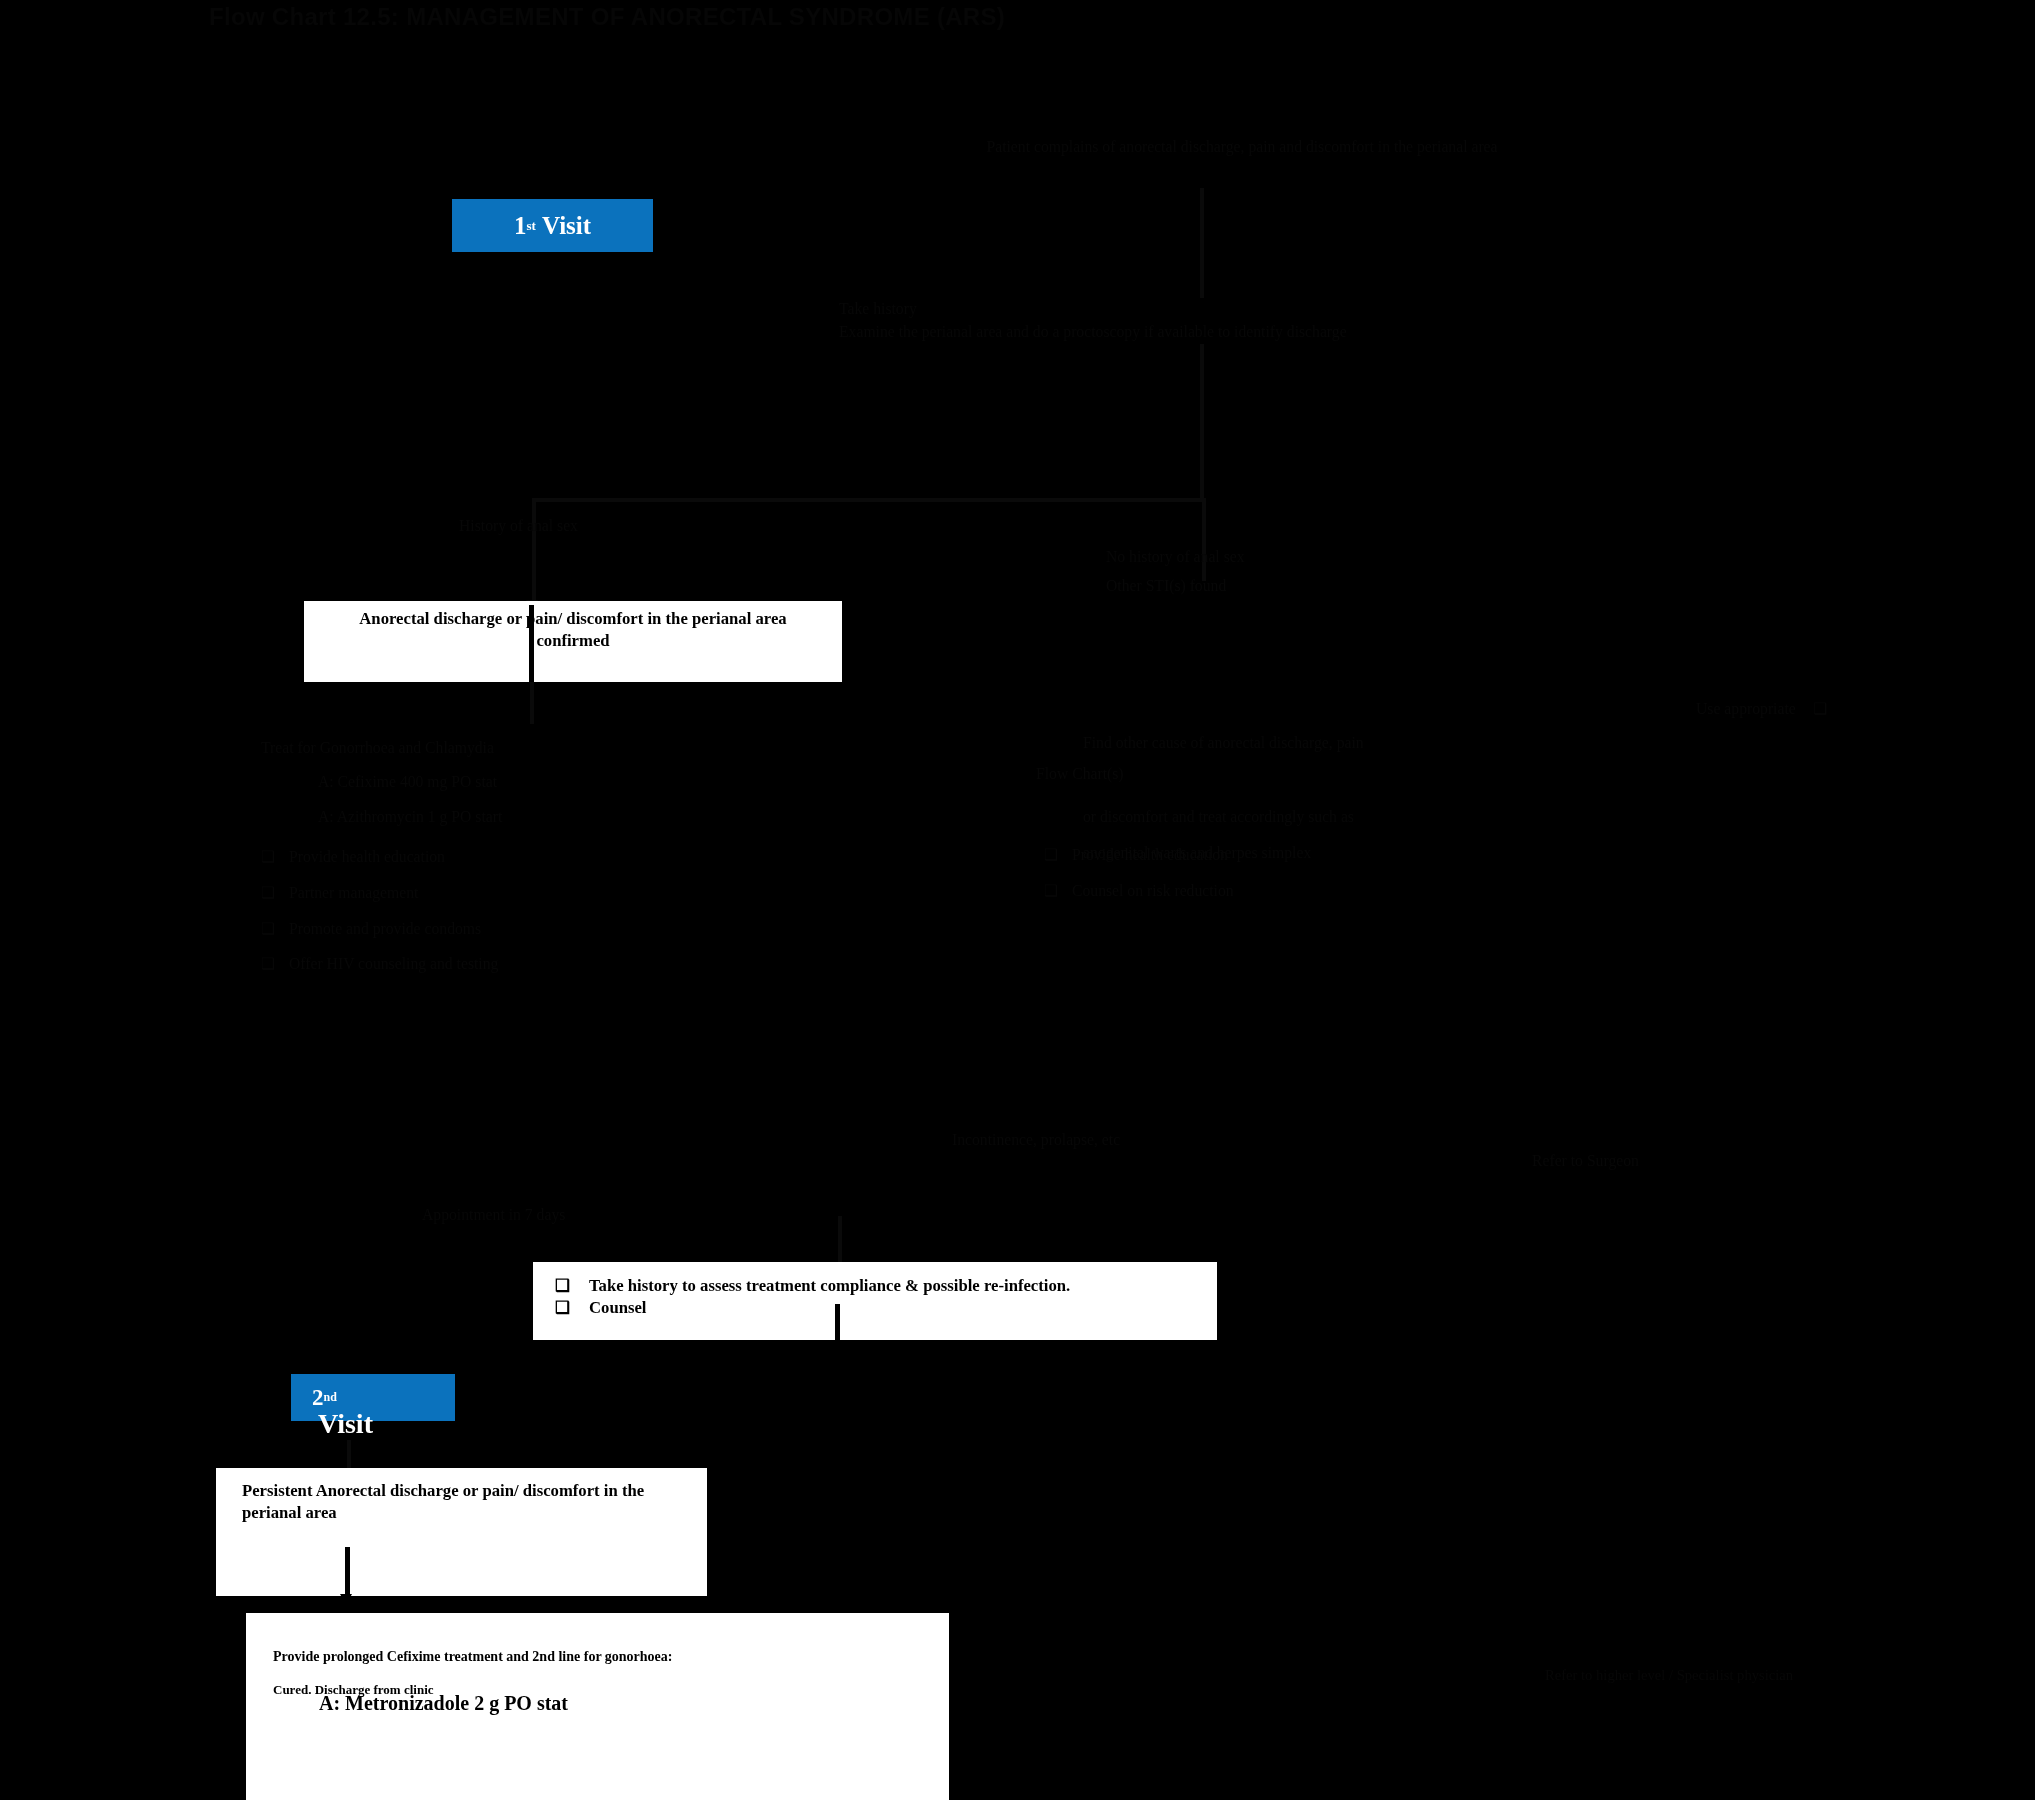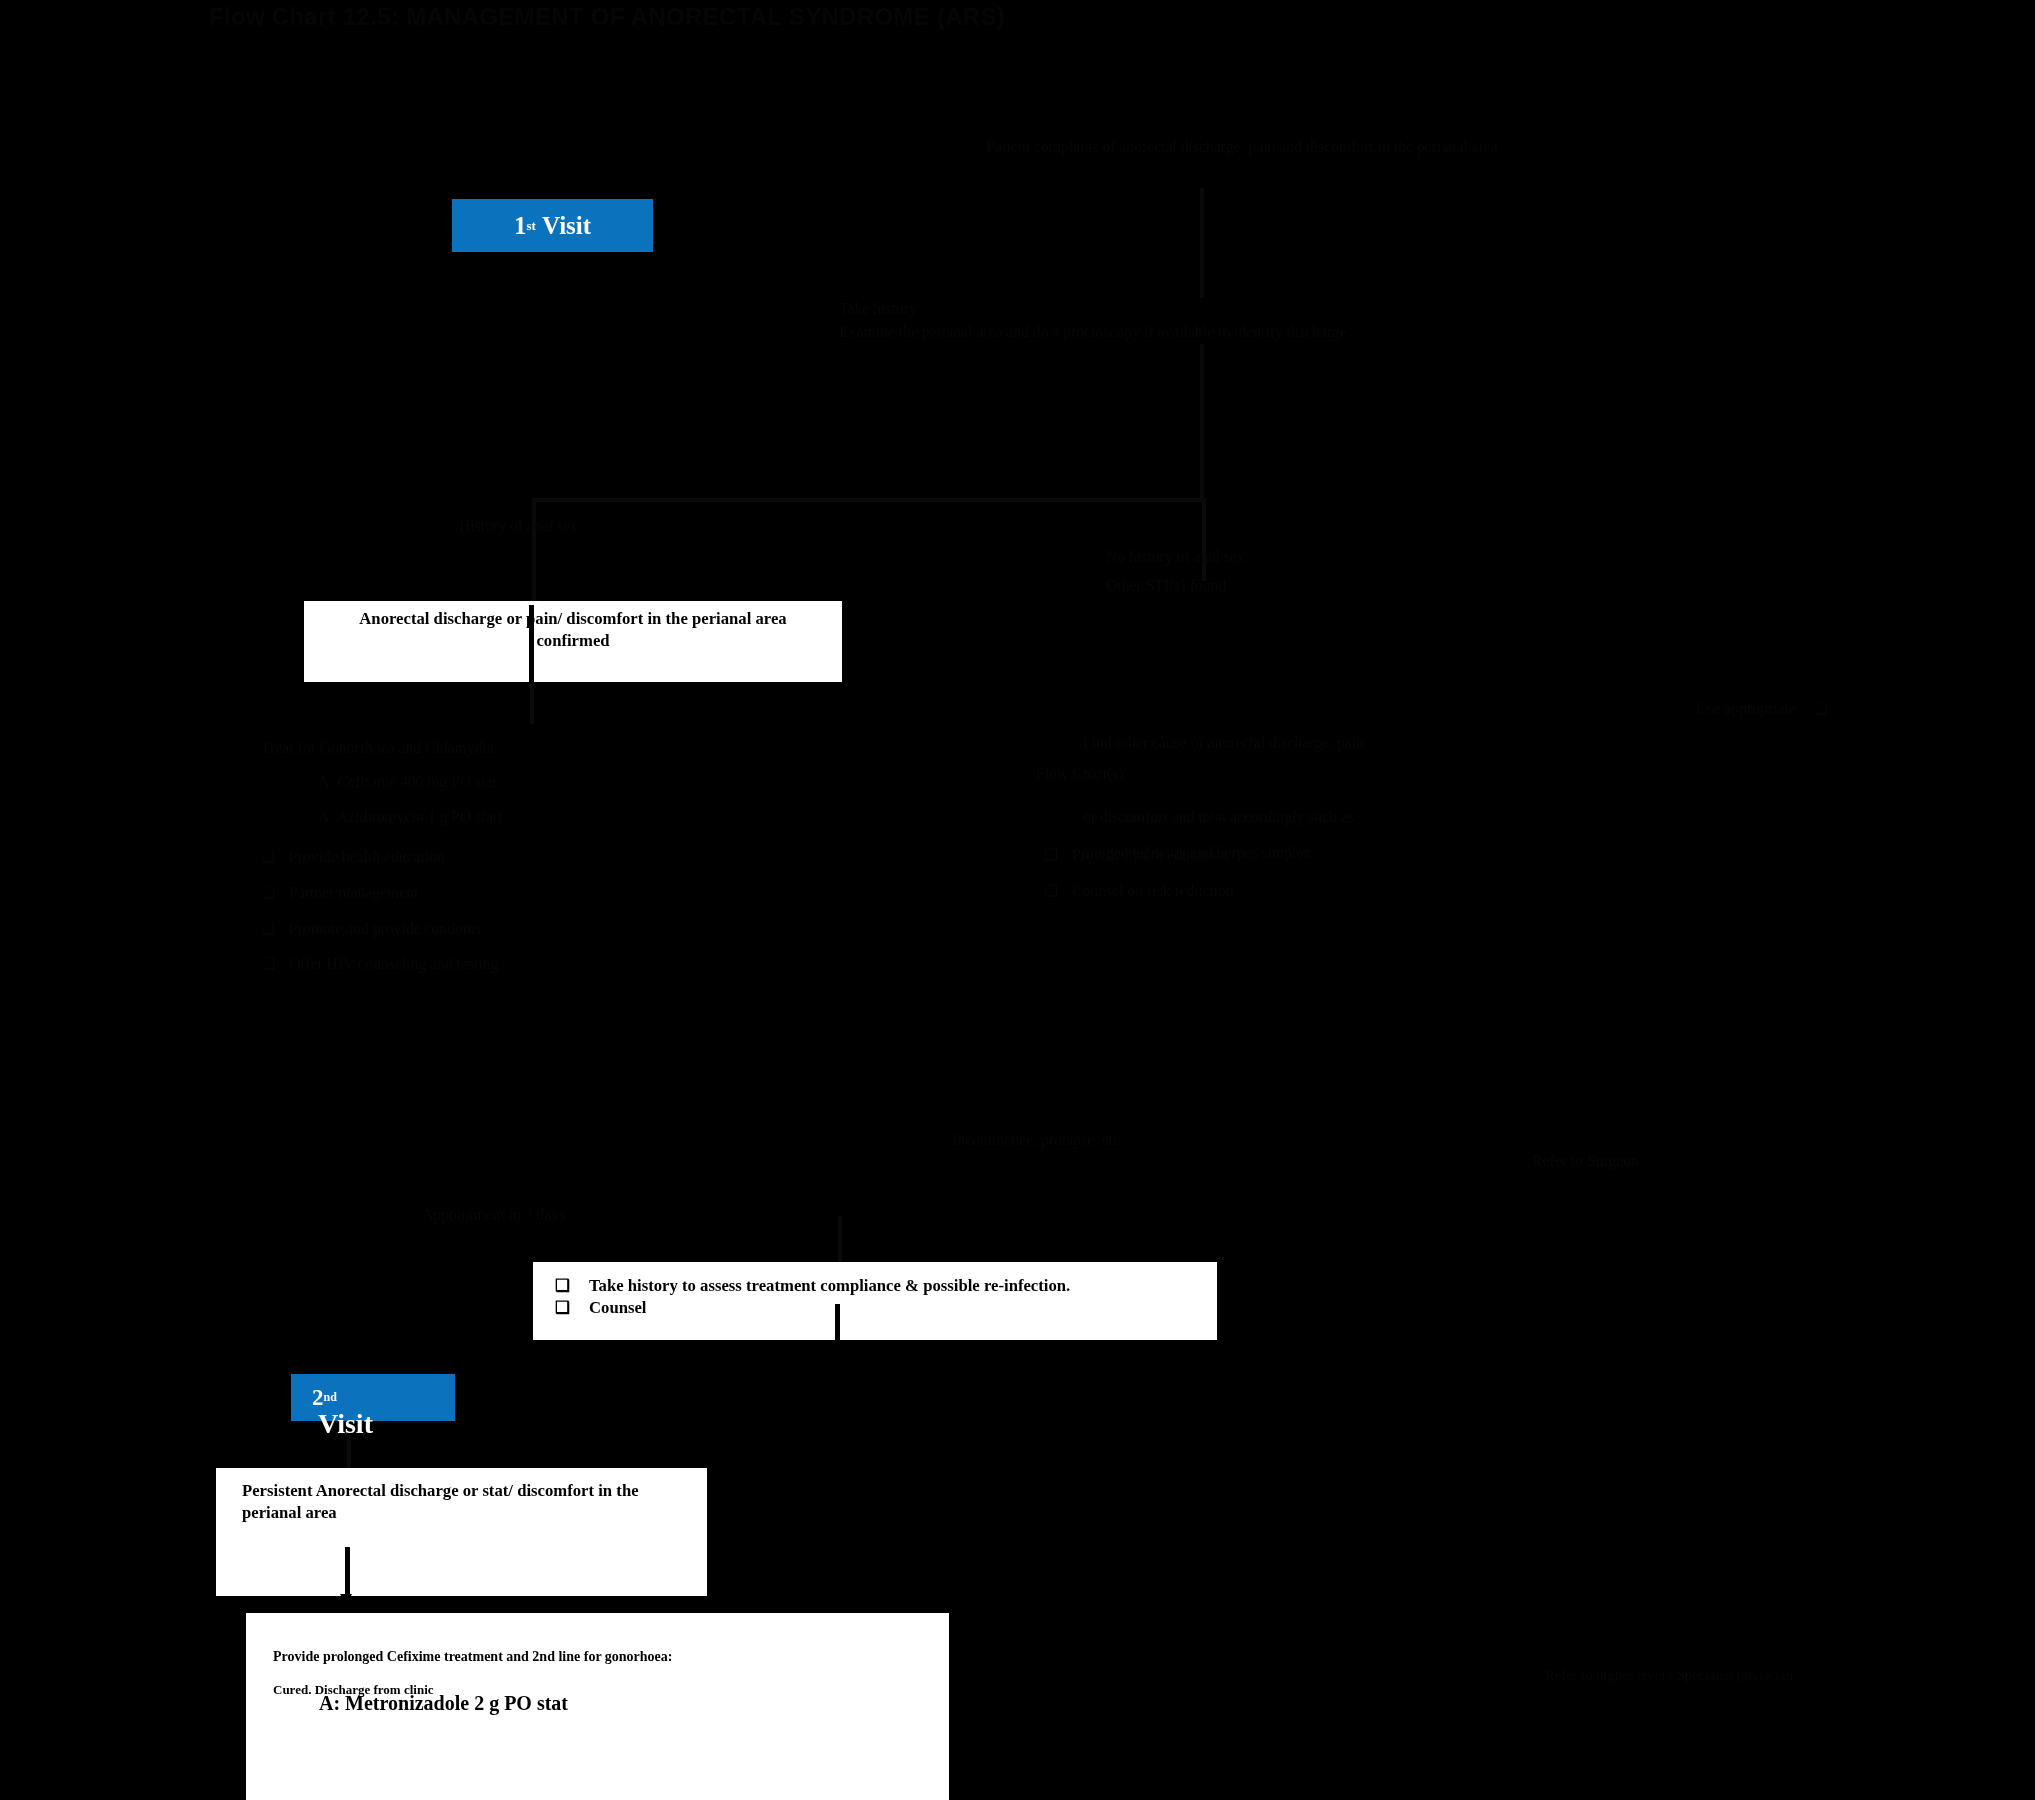--- a/index.html
+++ b/index.html
@@ -165,21 +165,21 @@
 
 <div class="abs badge" style="left:291px;top:1374px;width:164px;height:47px;font-size:23px;justify-content:flex-start;padding-left:21px;box-sizing:border-box;">
   <span>2</span>
     <span class="sup">nd</span>
 </div>
 <div class="abs" style="left:318px;top:1408px;font-size:28px;font-weight:bold;color:#ffffff;font-family:'Liberation Serif',serif;">Visit</div>
 
 <div class="abs vline" style="left:347px;top:1440px;height:47px;background:#0a0a0a;"></div>
 
 <div class="abs wbox" style="left:216px;top:1468px;width:491px;height:128px;">
-  <div style="padding:11.5px 15.7px 0 26px;font-size:16.7px;font-weight:bold;line-height:22px;">Persistent Anorectal discharge or stat/  discomfort in the perianal area</div>
+  <div style="padding:11.5px 15.7px 0 26px;font-size:16.7px;font-weight:bold;line-height:22px;">Persistent Anorectal discharge or pain/  discomfort in the perianal area</div>
 </div>
 
 <div class="abs" style="left:345px;top:1547px;width:4.7px;height:55px;background:#000;"></div>
 <div class="abs arrowhead" style="left:340px;top:1594px;"></div>
 
 <div class="abs wbox" style="left:246px;top:1613px;width:703px;height:188px;">
   <div style="padding:35px 21px 0 27px;">
     <div style="font-size:14px;font-weight:bold;line-height:18px;max-width:470px;">Provide prolonged Cefixime treatment and 2nd line for gonorhoea:</div>
     <div style="margin-top:16px;font-size:13px;font-weight:bold;">Cured. Discharge from clinic</div>
     <div style="margin-top:-10.4px;margin-left:46px;font-size:20px;font-weight:bold;line-height:31px;">

